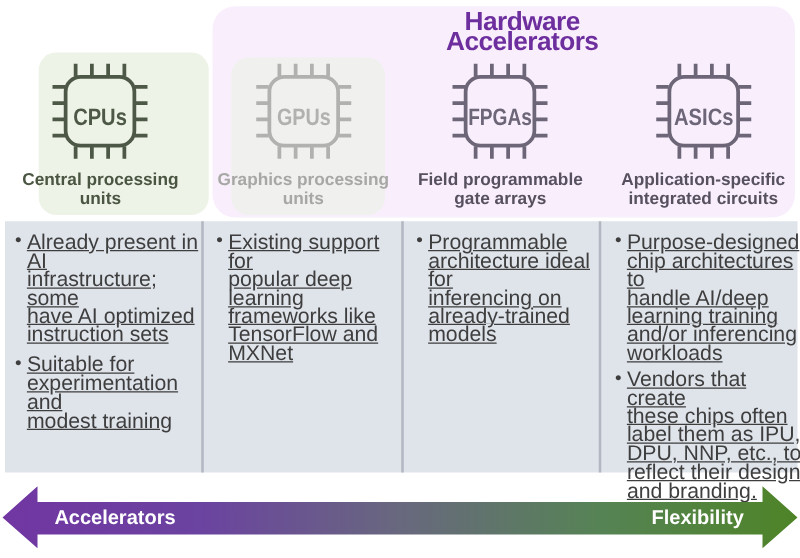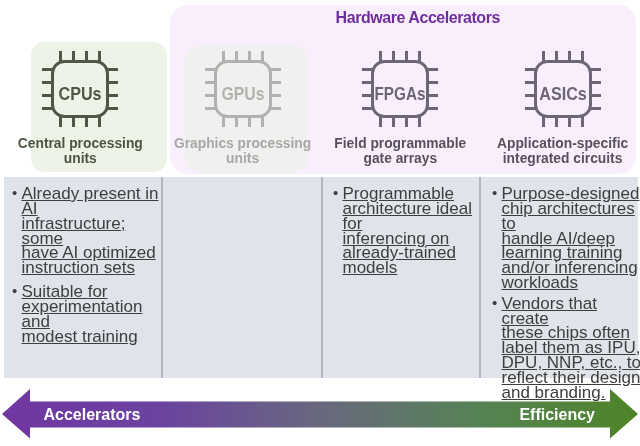--- a/index.html
+++ b/index.html
@@ -1,20 +1,20 @@
 <!DOCTYPE html>
 <html><head>
 <meta charset="utf-8">
 <style>
 html,body{margin:0;padding:0;}
 body{width:640px;height:446px;position:relative;background:#ffffff;overflow:hidden;
      font-family:"Liberation Sans",sans-serif;}
 .abs{position:absolute;}
 #lav{left:170px;top:5px;width:465.5px;height:169px;border-radius:18px;background:#f9effc;}
-#title{left:317.75px;top:10px;width:200px;text-align:center;font-size:16px;letter-spacing:-0.45px;font-weight:bold;
+#title{left:317.75px;top:10px;width:200px;text-align:center;font-size:21px;letter-spacing:-0.45px;font-weight:bold;
        color:#6e2f9e;line-height:16px;}
 #greencard{left:31px;top:42px;width:136px;height:130px;border-radius:14px;background:#eef3e7;}
 #gpucard{left:185px;top:46px;width:123px;height:126px;border-radius:14px;background:#f0f0ee;}
 .chip{position:absolute;width:80px;height:80px;}
 .lbl{position:absolute;top:136px;width:180px;text-align:center;font-size:13.8px;
      font-weight:bold;line-height:15.2px;}
 #bodypanel{left:3.5px;top:177px;width:634px;height:201px;background:#dfe3ea;}
 .divider{position:absolute;top:177px;height:201px;width:2px;background:#b2b7c1;}
 .col{position:absolute;top:186.8px;width:150px;font-size:17px;line-height:14.9px;color:#3e3e3e;text-decoration:underline;}
 .li{position:relative;padding-left:9.5px;}
@@ -72,20 +72,21 @@
 <div class="abs" id="bodypanel"></div>
 <div class="divider" style="left:160.8px"></div>
 <div class="divider" style="left:320.8px"></div>
 <div class="divider" style="left:479.3px"></div>
 
 <div class="col" id="col1" style="left:12px">
  <div class="li">Already present in AI<br>infrastructure; some<br>have AI optimized<br>instruction sets</div>
  <div class="li">Suitable for<br>experimentation and<br>modest training</div>
 </div>
 <div class="col" id="col2" style="left:173px">
+ <div class="li">Existing support for<br>popular deep learning<br>frameworks like<br>TensorFlow and<br>MXNet</div>
 </div>
 <div class="col" id="col3" style="left:333px">
  <div class="li">Programmable<br>architecture ideal for<br>inferencing on<br>already-trained<br>models</div>
 </div>
 <div class="col" id="col4" style="left:492px">
  <div class="li">Purpose-designed<br>chip architectures to<br>handle AI/deep<br>learning training<br>and/or inferencing<br>workloads</div>
  <div class="li">Vendors that create<br>these chips often<br>label them as IPU,<br>DPU, NNP, etc., to<br>reflect their design<br>and branding.</div>
 </div>
 
 <svg class="abs" style="left:0;top:388px" width="640" height="54" viewBox="0 0 640 54">
@@ -94,13 +95,13 @@
    <stop offset="0" stop-color="#7136a2"></stop>
    <stop offset="0.25" stop-color="#6b43a0"></stop>
    <stop offset="0.5" stop-color="#68687e"></stop>
    <stop offset="0.75" stop-color="#568355"></stop>
    <stop offset="1" stop-color="#4e8427"></stop>
   </linearGradient>
  </defs>
  <polygon fill="url(#g)" points="2,26 30,1 30,13.5 610,13.5 610,1 638,26 610,50.5 610,39.5 30,39.5 30,50.5"></polygon>
 </svg>
 <div class="abs" id="flex">Accelerators</div>
-<div class="abs" id="eff">Efficiency</div>
+<div class="abs" id="eff">Flexibility</div>
 
 </body></html>

